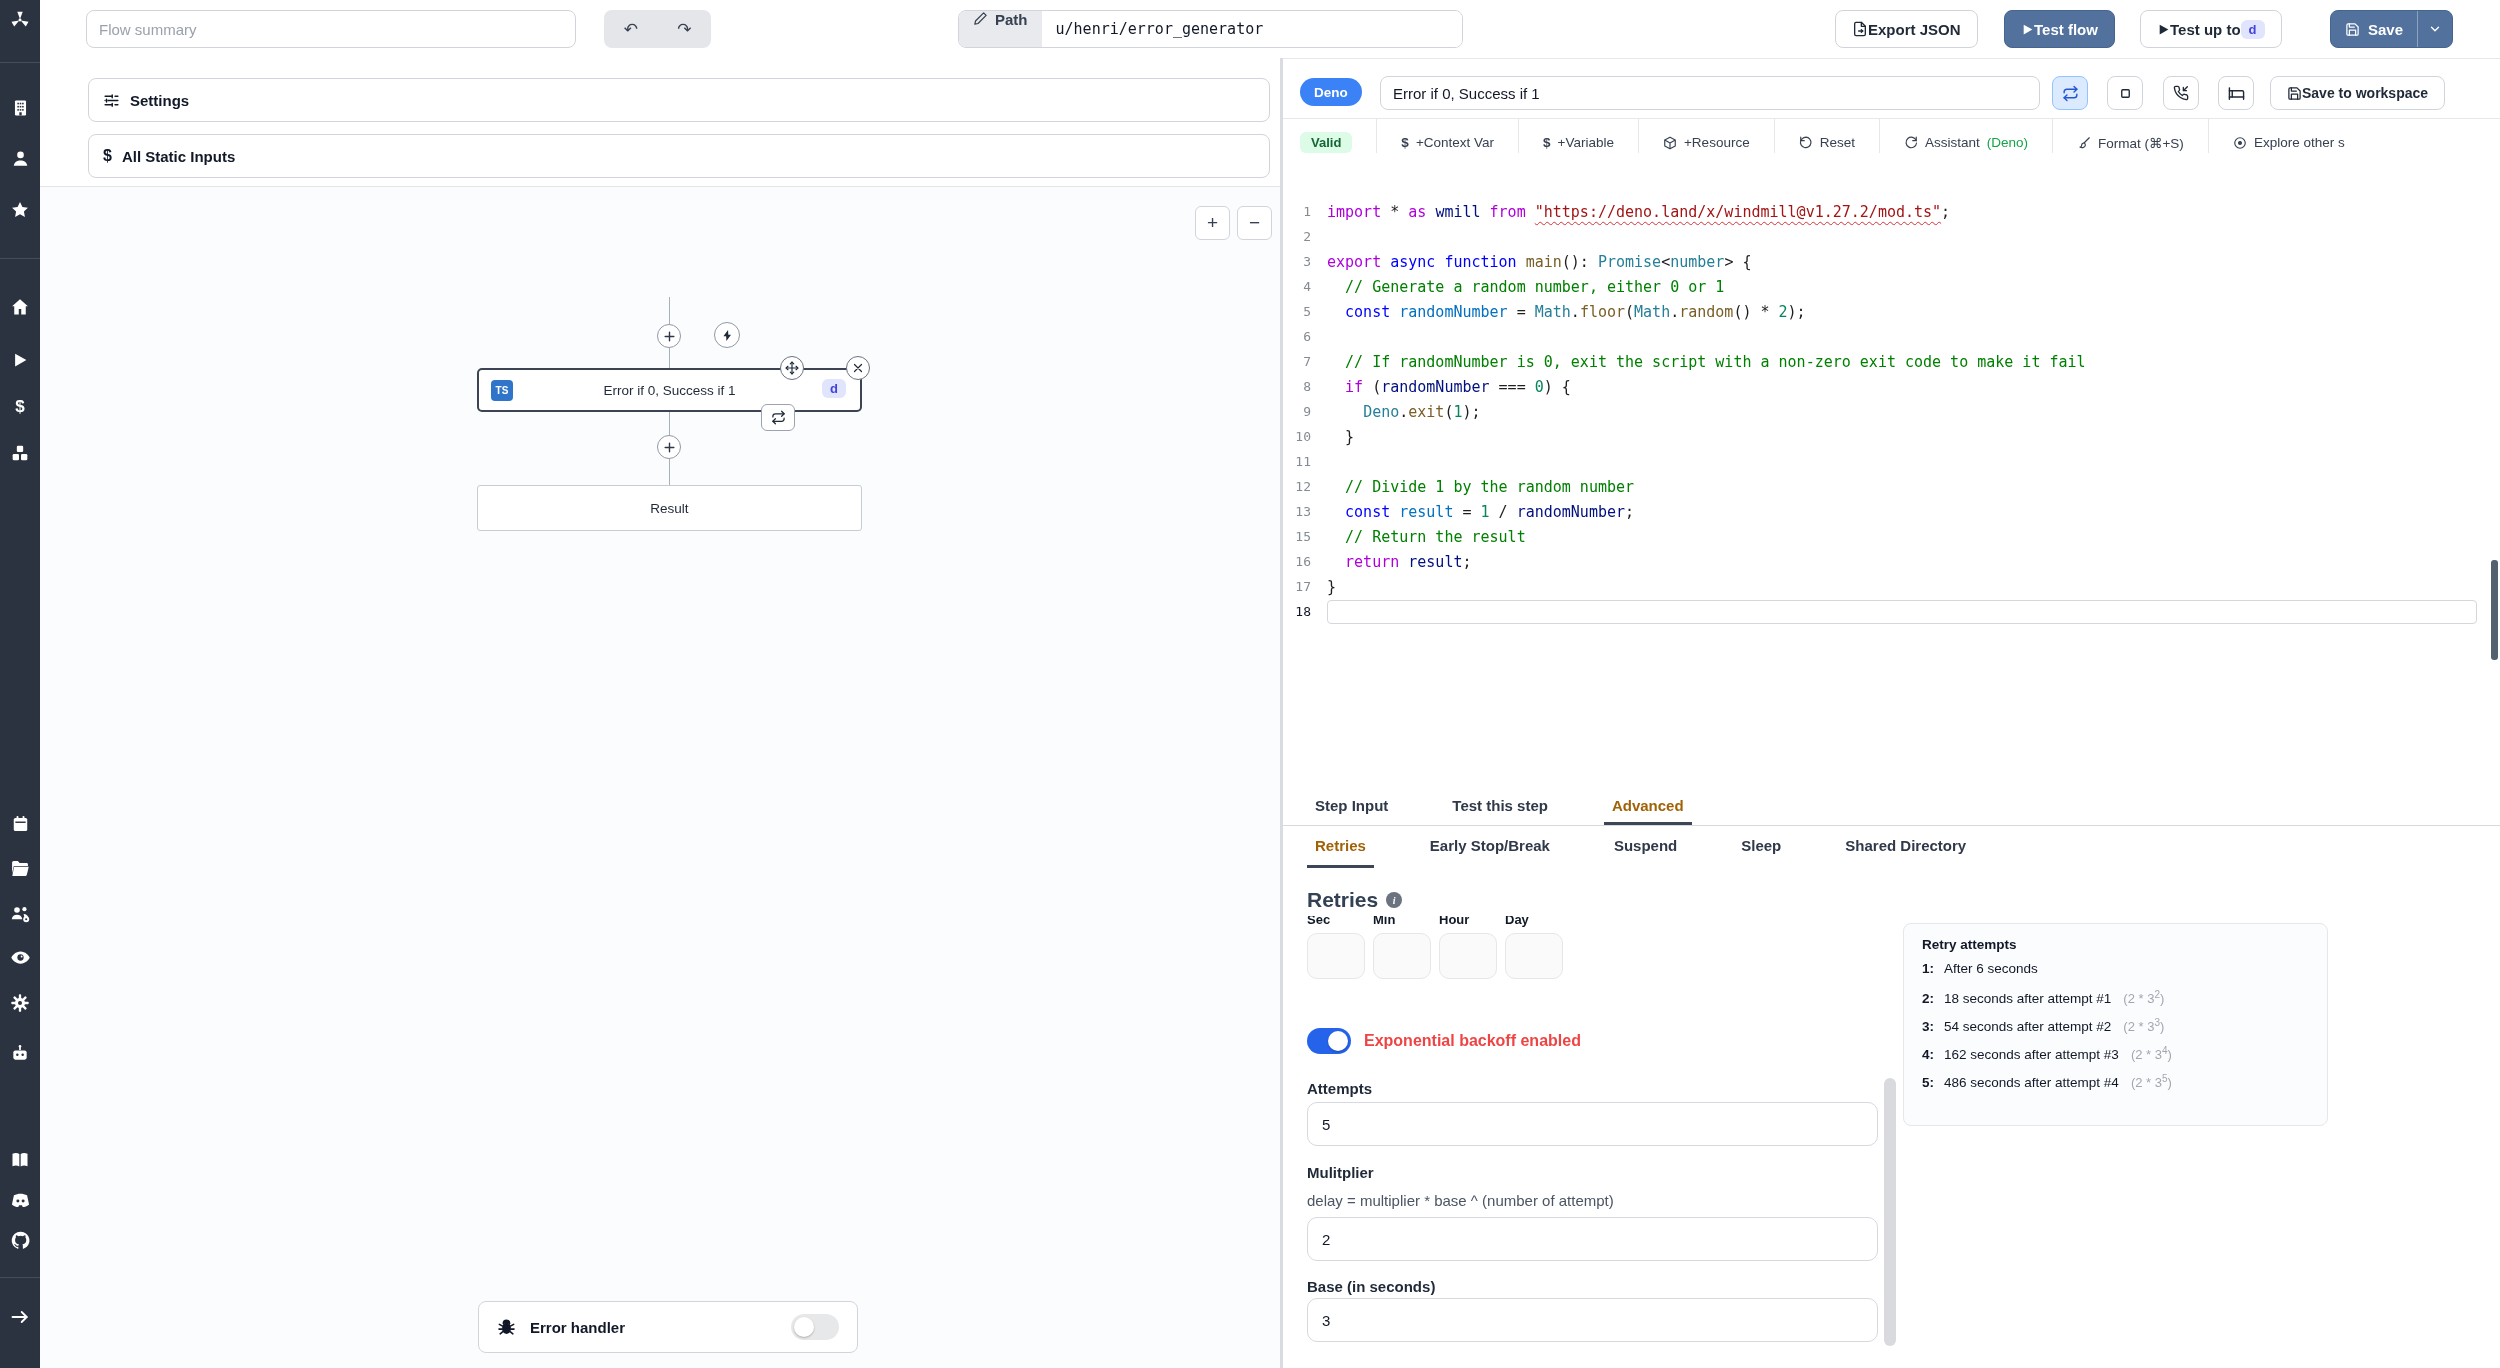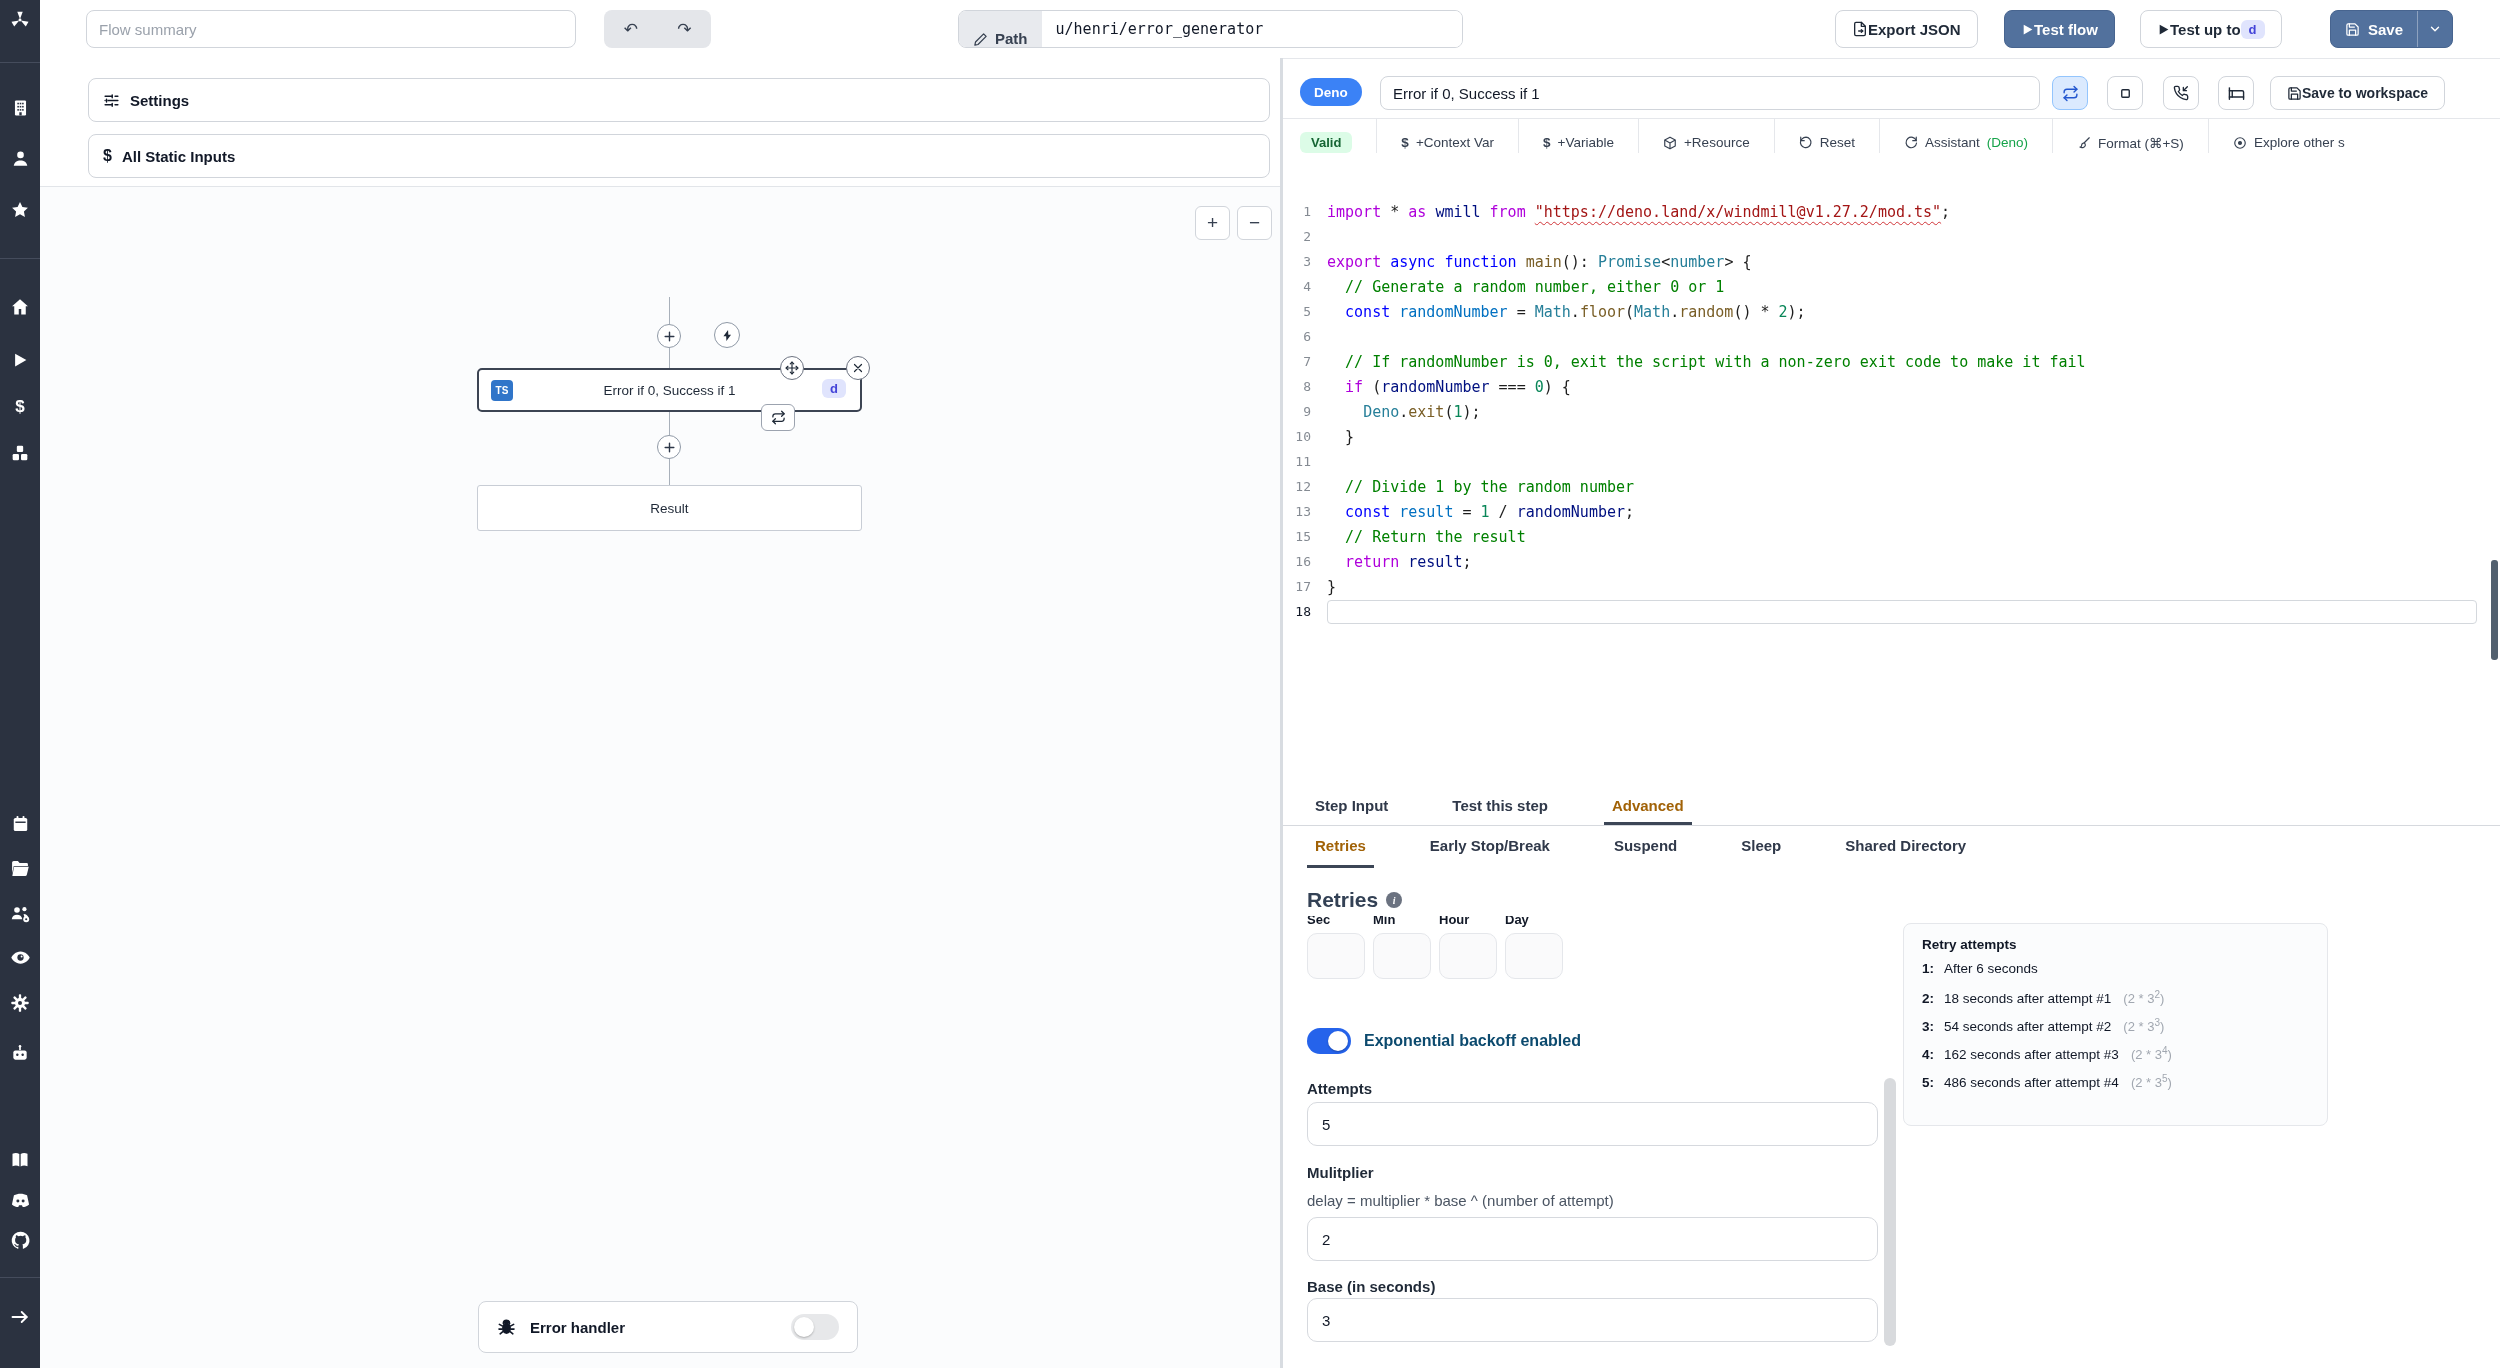--- a/index.html
+++ b/index.html
@@ -15,21 +15,21 @@
   .sb-ico{position:absolute;left:8px;width:24px;height:24px;display:flex;align-items:center;justify-content:center;color:#fff}
   .sb-sep{position:absolute;left:0;width:40px;height:1px;background:#454c5c}
   .sb-dollar{color:#fff;font-weight:bold;font-size:17px}
 
   
   .input-box{border:1px solid #d1d5db;border-radius:8px;background:#fff;font-size:15px;color:#111827;padding:12px 12px;outline:none}
   .input-box::placeholder{color:#9aa1ab}
   .undo-redo{background:#e4e6ea;border-radius:8px;display:flex;align-items:center;justify-content:space-around;color:#374151;font-size:17px}
   .undo-redo span{cursor:pointer;padding:0 10px}
   .path-group{display:flex;border:1px solid #d1d5db;border-radius:8px;overflow:hidden;background:#fff}
-  .path-label{background:#e8eaee;display:flex;align-items:flex-end;gap:7px;padding:0 14px;font-weight:700;font-size:15px;color:#374151}
+  .path-label{background:#e8eaee;display:flex;align-items:flex-start;gap:7px;padding:0 14px;font-weight:700;font-size:15px;color:#374151}
   .path-value{border:none;outline:none;flex:1;font-family:"DejaVu Sans Mono",monospace;font-size:15px;color:#111827;padding:0 14px}
   .btn{display:inline-flex;align-items:center;border-radius:8px;font-size:15px;font-weight:700;cursor:pointer;border:1px solid #d1d5db;background:#fff;color:#1f2937;padding:0 16px;height:38px}
   .btn-blue{background:#52719d;border-color:#47648f;color:#fff}
   .badge-d{background:#e0e4fd;color:#4444d8;font-weight:700;border-radius:6px;padding:2px 8px;font-size:13px}
   .save-split{display:flex;align-items:stretch;padding:0;overflow:hidden}
   .save-main{display:flex;align-items:center;gap:8px;padding:0 14px}
   .save-caret{display:flex;align-items:center;padding:0 10px;border-left:1px solid rgba(255,255,255,.35)}
 
   
   .panel-row{position:absolute;left:88px;width:1182px;height:44px;border:1px solid #d1d5db;border-radius:8px;background:#fff;display:flex;align-items:center;gap:10px;padding:0 14px;font-weight:700;font-size:15px;color:#111827;cursor:pointer}
@@ -92,21 +92,21 @@
   
   .retries{position:absolute;left:1283px;top:868px;width:1217px;height:500px;background:#fff}
   .retries-heading{position:absolute;left:24px;top:20px;font-size:21px;font-weight:800;color:#334155;display:flex;align-items:center;gap:8px}
   .info-dot{width:16px;height:16px;border-radius:50%;background:#6b7280;color:#fff;font-size:10px;font-weight:700;display:flex;align-items:center;justify-content:center;font-family:"Liberation Serif",serif;font-style:italic}
   .time-fields{position:absolute;left:24px;top:48px;display:flex;gap:8px}
   .tf{width:58px}
   .tf-label{height:13px;overflow:hidden}
   .tf-label span{display:block;margin-top:-4px;font-size:13px;font-weight:600;color:#111827}
   .tf-box{margin-top:4px;width:58px;height:46px;background:#fafafb;border:1px solid #e5e7eb;border-radius:10px;cursor:text}
   .backoff-row{position:absolute;left:24px;top:160px;display:flex;align-items:center;gap:13px}
-  .backoff-row .lbl{font-size:16px;font-weight:600;color:#0c4a6e}
+  .backoff-row .lbl{font-size:16px;font-weight:600;color:#ef4444}
   .fld-label{position:absolute;left:24px;font-size:15px;font-weight:700;color:#1f2937}
   .fld-help{position:absolute;left:24px;font-size:15px;color:#4b5563}
   .fld-input{position:absolute;left:24px;width:571px;height:44px;border:1px solid #d6d9de;border-radius:10px;font-size:15px;color:#111827;padding:0 14px;outline:none;background:#fff}
   .rp-scrollbar{position:absolute;left:601px;top:210px;width:12px;height:268px;background:#d8dadd;border-radius:6px;cursor:grab}
   .retry-box{position:absolute;left:620px;top:55px;width:425px;height:203px;border:1px solid #e5e7eb;background:#fbfcfd;border-radius:8px;padding:13px 18px;font-size:13.5px;color:#111827}
   .retry-box .title{font-weight:700;margin-bottom:9px}
   .retry-item{display:flex;align-items:baseline;height:28px}
   .retry-item .num{font-weight:700;width:22px}
   .retry-item .formula{color:#a1a7b0;margin-left:12px;font-size:13px}
   .retry-item .formula sup{font-size:10px}

